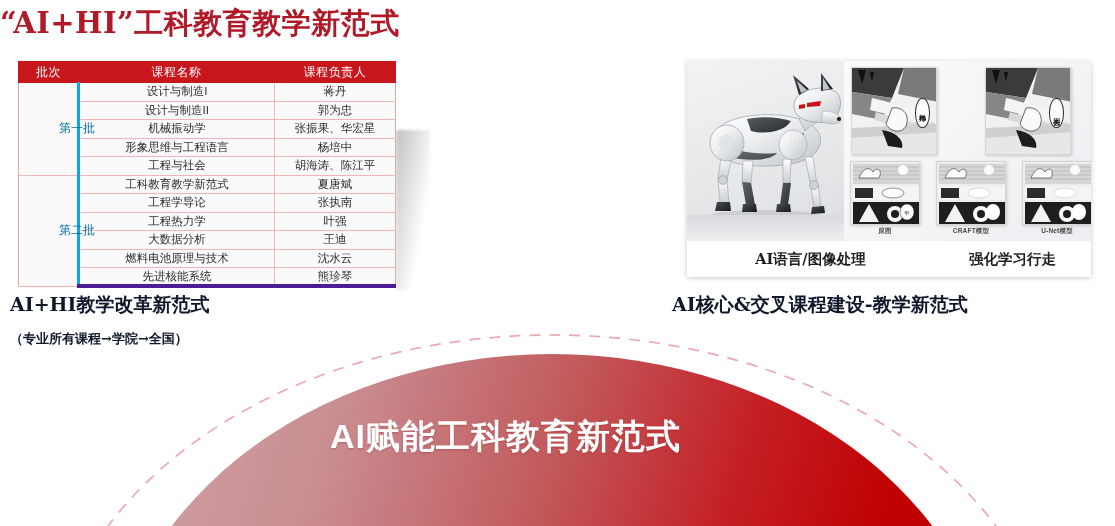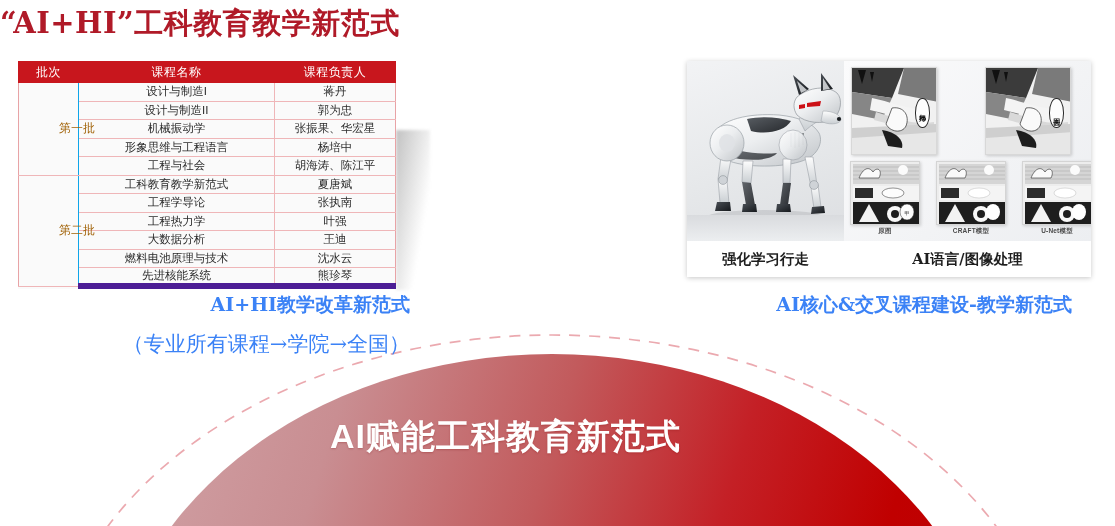--- a/index.html
+++ b/index.html
@@ -68,49 +68,49 @@
   table#course-table td {
     height: 18.5px;
     border: 1px solid #efb6b8;
     text-align: center;
     background: #fafafa;
     white-space: nowrap;
     font-size: 11.5px;
   }
   table#course-table td.batch {
     border-left: 1px solid #e8a3a6;
-    border-right: 1px solid #0ea5e9;
+    border-right: 3px solid #0ea5e9;
     font-size: 12px;
-    color: #a16207;
+    color: #0369a1;
     padding-left: 40px;
   }
   table#course-table tr td:first-child { border-left: 1px solid #e8a3a6; }
   table#course-table tr td:last-child  { border-right: 1px solid #e8a3a6; }
-  table#course-table tr:last-child td  { border-bottom: 6px solid #4c1d95; }
+  table#course-table tr:last-child td  { border-bottom: 4px solid #4c1d95; }
   col.c-batch { width: 60px; }
   col.c-name  { width: 196px; }
   col.c-lead  { width: 121px; }
 
   
   .caption-block {
     position: absolute;
-    text-align: right;
+    text-align: left;
     font-family: "DejaVu Serif", "Liberation Serif", serif;
-    color: #3b82f6;
+    color: #0f172a;
     z-index: 6;
   }
   .caption-block .line1 {
     font-size: 19px;
     font-weight: bold;
     white-space: nowrap;
     line-height: 1.3;
   }
   .caption-block .line2 {
-    font-size: 21px;
-    font-weight: normal;
+    font-size: 13px;
+    font-weight: bold;
     white-space: nowrap;
     line-height: 1.3;
     margin-top: 14px;
   }
   #caption-left  { left: 10px;  top: 292px; width: 400px; }
   #caption-right { left: 672px; top: 292px; width: 400px; }
 
   
   #figure-panel {
     position: absolute;
@@ -494,22 +494,22 @@
                 <ellipse cx="56" cy="50" rx="7" ry="8" fill="#ffffff"></ellipse>
               </svg>
             </div>
             <div class="manga-label">U-Net模型</div>
           </div>
         </div>
       </div>
     </div>
 
     <div id="fig-captions">
+      <div id="fig-cap-2">AI语言/图像处理</div>
       <div id="fig-cap-1">强化学习行走</div>
-      <div id="fig-cap-2">AI语言/图像处理</div>
     </div>
   </div>
 
   <div class="caption-block" id="caption-left">
     <div class="line1">AI+HI教学改革新范式</div>
     <div class="line2">（专业所有课程→学院→全国）</div>
   </div>
   <div class="caption-block" id="caption-right">
     <div class="line1">AI核心&amp;交叉课程建设-教学新范式</div>
   </div>

